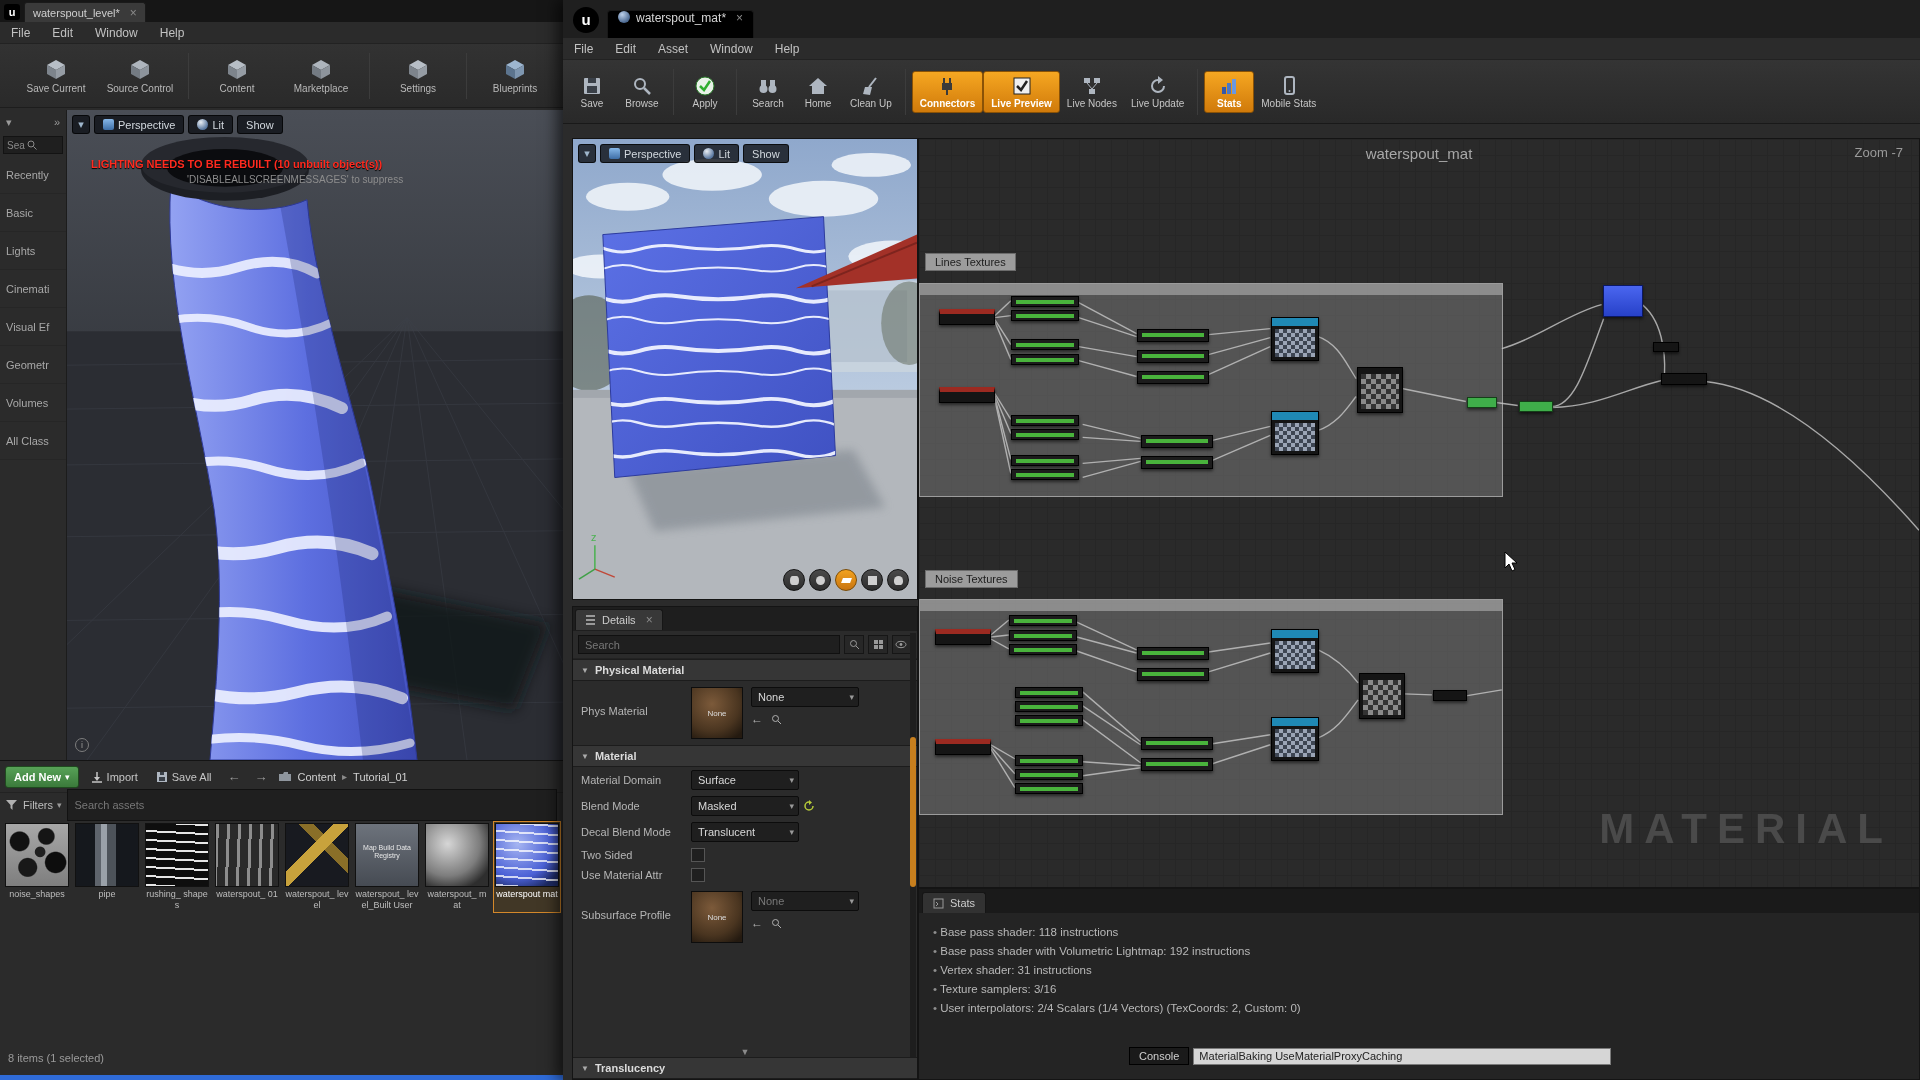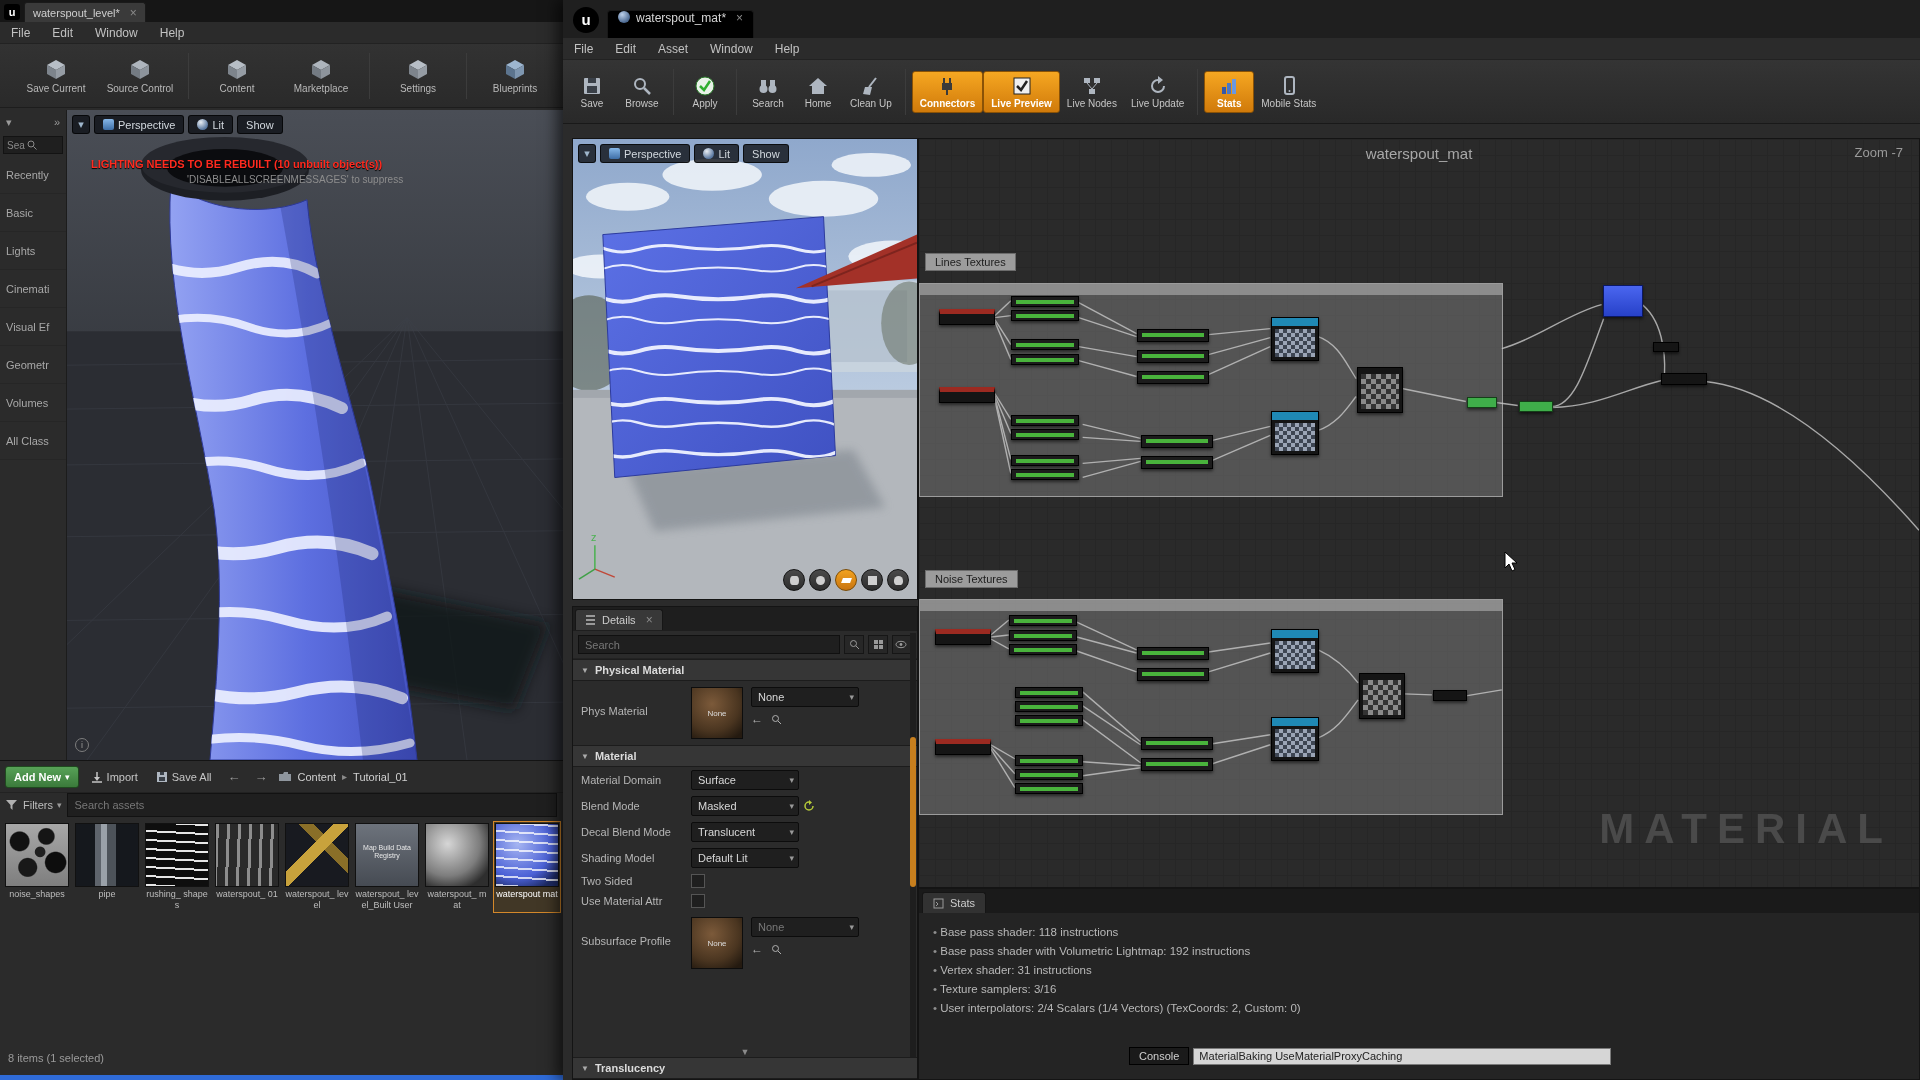--- a/index.html
+++ b/index.html
@@ -54,21 +54,21 @@
   .btn-addnew { display:flex; align-items:center; gap:4px; background:linear-gradient(#57a257,#3b7a3b); border:1px solid #1f4a1f;
     border-radius:3px; color:#fff; font-size:11px; font-weight:bold; height:22px; padding:0 8px; }
   .btn-addnew::after { content:"▾"; font-size:9px; }
   .cb-btn { display:flex; align-items:center; gap:4px; color:#c6c6c6; font-size:11px; height:22px; padding:0 6px; }
   .nav-arrow { color:#9c9c9c; font-size:13px; padding:0 4px; }
   .crumb { color:#d0d0d0; font-size:11px; }
   .crumb-sep { color:#8a8a8a; font-size:10px; }
   .cb-filter { height:24px; display:flex; align-items:center; gap:6px; padding:0 6px; }
   .filters { display:flex; align-items:center; gap:4px; color:#bdbdbd; font-size:11px; }
   .filters::after { content:"▾"; font-size:9px; color:#9a9a9a; }
-  .cb-search { flex:1; height:24px; background:#1f1f1f; border:1px solid #121212; color:#9a9a9a; font-size:11px; padding:0 6px; }
+  .cb-search { flex:1; height:32px; background:#1f1f1f; border:1px solid #121212; color:#9a9a9a; font-size:11px; padding:0 6px; }
   .cb-search::placeholder { color:#777; }
   input { outline:none; }
   .cb-grid { display:flex; gap:4px; padding:5px 4px; }
   .tile { width:66px; display:flex; flex-direction:column; align-items:center; gap:2px; padding:1px; }
   .tile.selected { background:#413726; outline:1px solid #d4882a; }
   .thumb { width:64px; height:64px; border:1px solid #111; }
   .tile .tname { font-size:9px; color:#bdbdbd; text-align:center; word-break:break-all; line-height:11px; }
   .tile.selected .tname { color:#fff; }
   .thumb-text { font-size:7px; color:#e8e8e8; text-align:center; padding-top:20px; line-height:8px; }
   .t0 { background:
@@ -721,24 +721,20 @@
           <svg class="reset-ic" width="12" height="12">
               <path d="M10,6 A4,4 0 1 1 6,2" fill="none" stroke="#b8cc3a" stroke-width="1.5"></path>
               <polygon points="6,0 9,2.5 6,5" fill="#b8cc3a"></polygon>
             </svg>
         </div>
         <div class="d-row">
           <span class="d-label">Decal Blend Mode</span>
           <span class="dropdown">Translucent</span>
         </div>
         <div class="d-row">
-          <span class="d-label">Shading Model</span>
-          <span class="dropdown">Default Lit</span>
-        </div>
-        <div class="d-row">
           <span class="d-label">Two Sided</span>
           <span class="checkbox"></span>
         </div>
         <div class="d-row">
           <span class="d-label">Use Material Attr</span>
           <span class="checkbox"></span>
         </div>
         <div class="asset-picker">
           <div class="ap-label">Subsurface Profile</div>
           <div class="ap-thumb">None</div>

